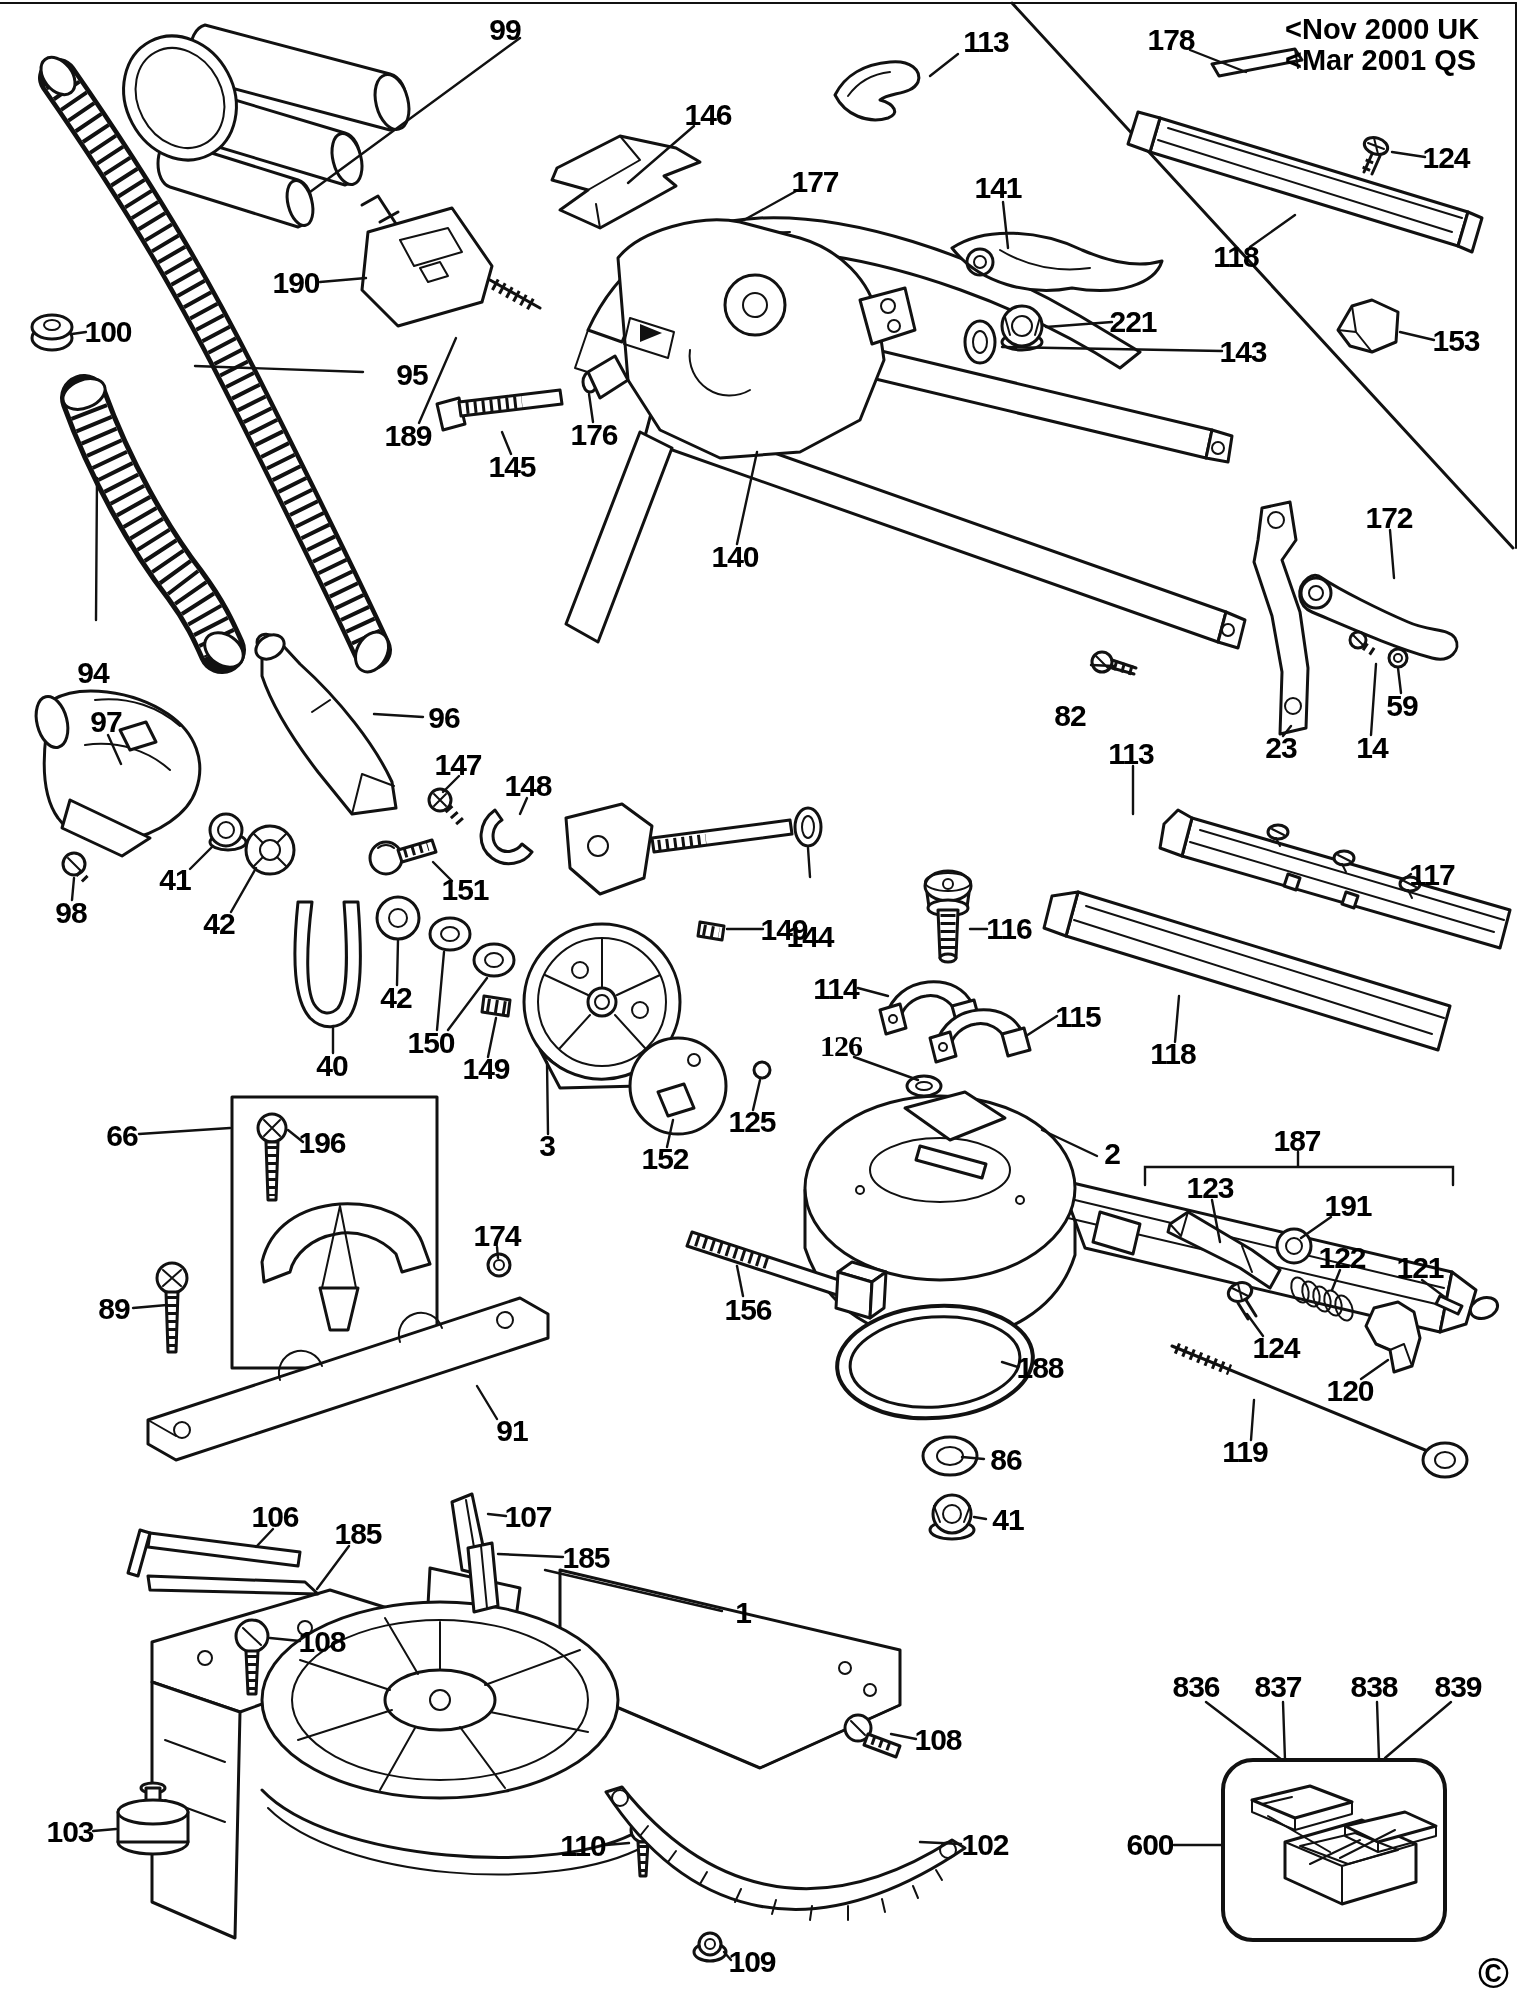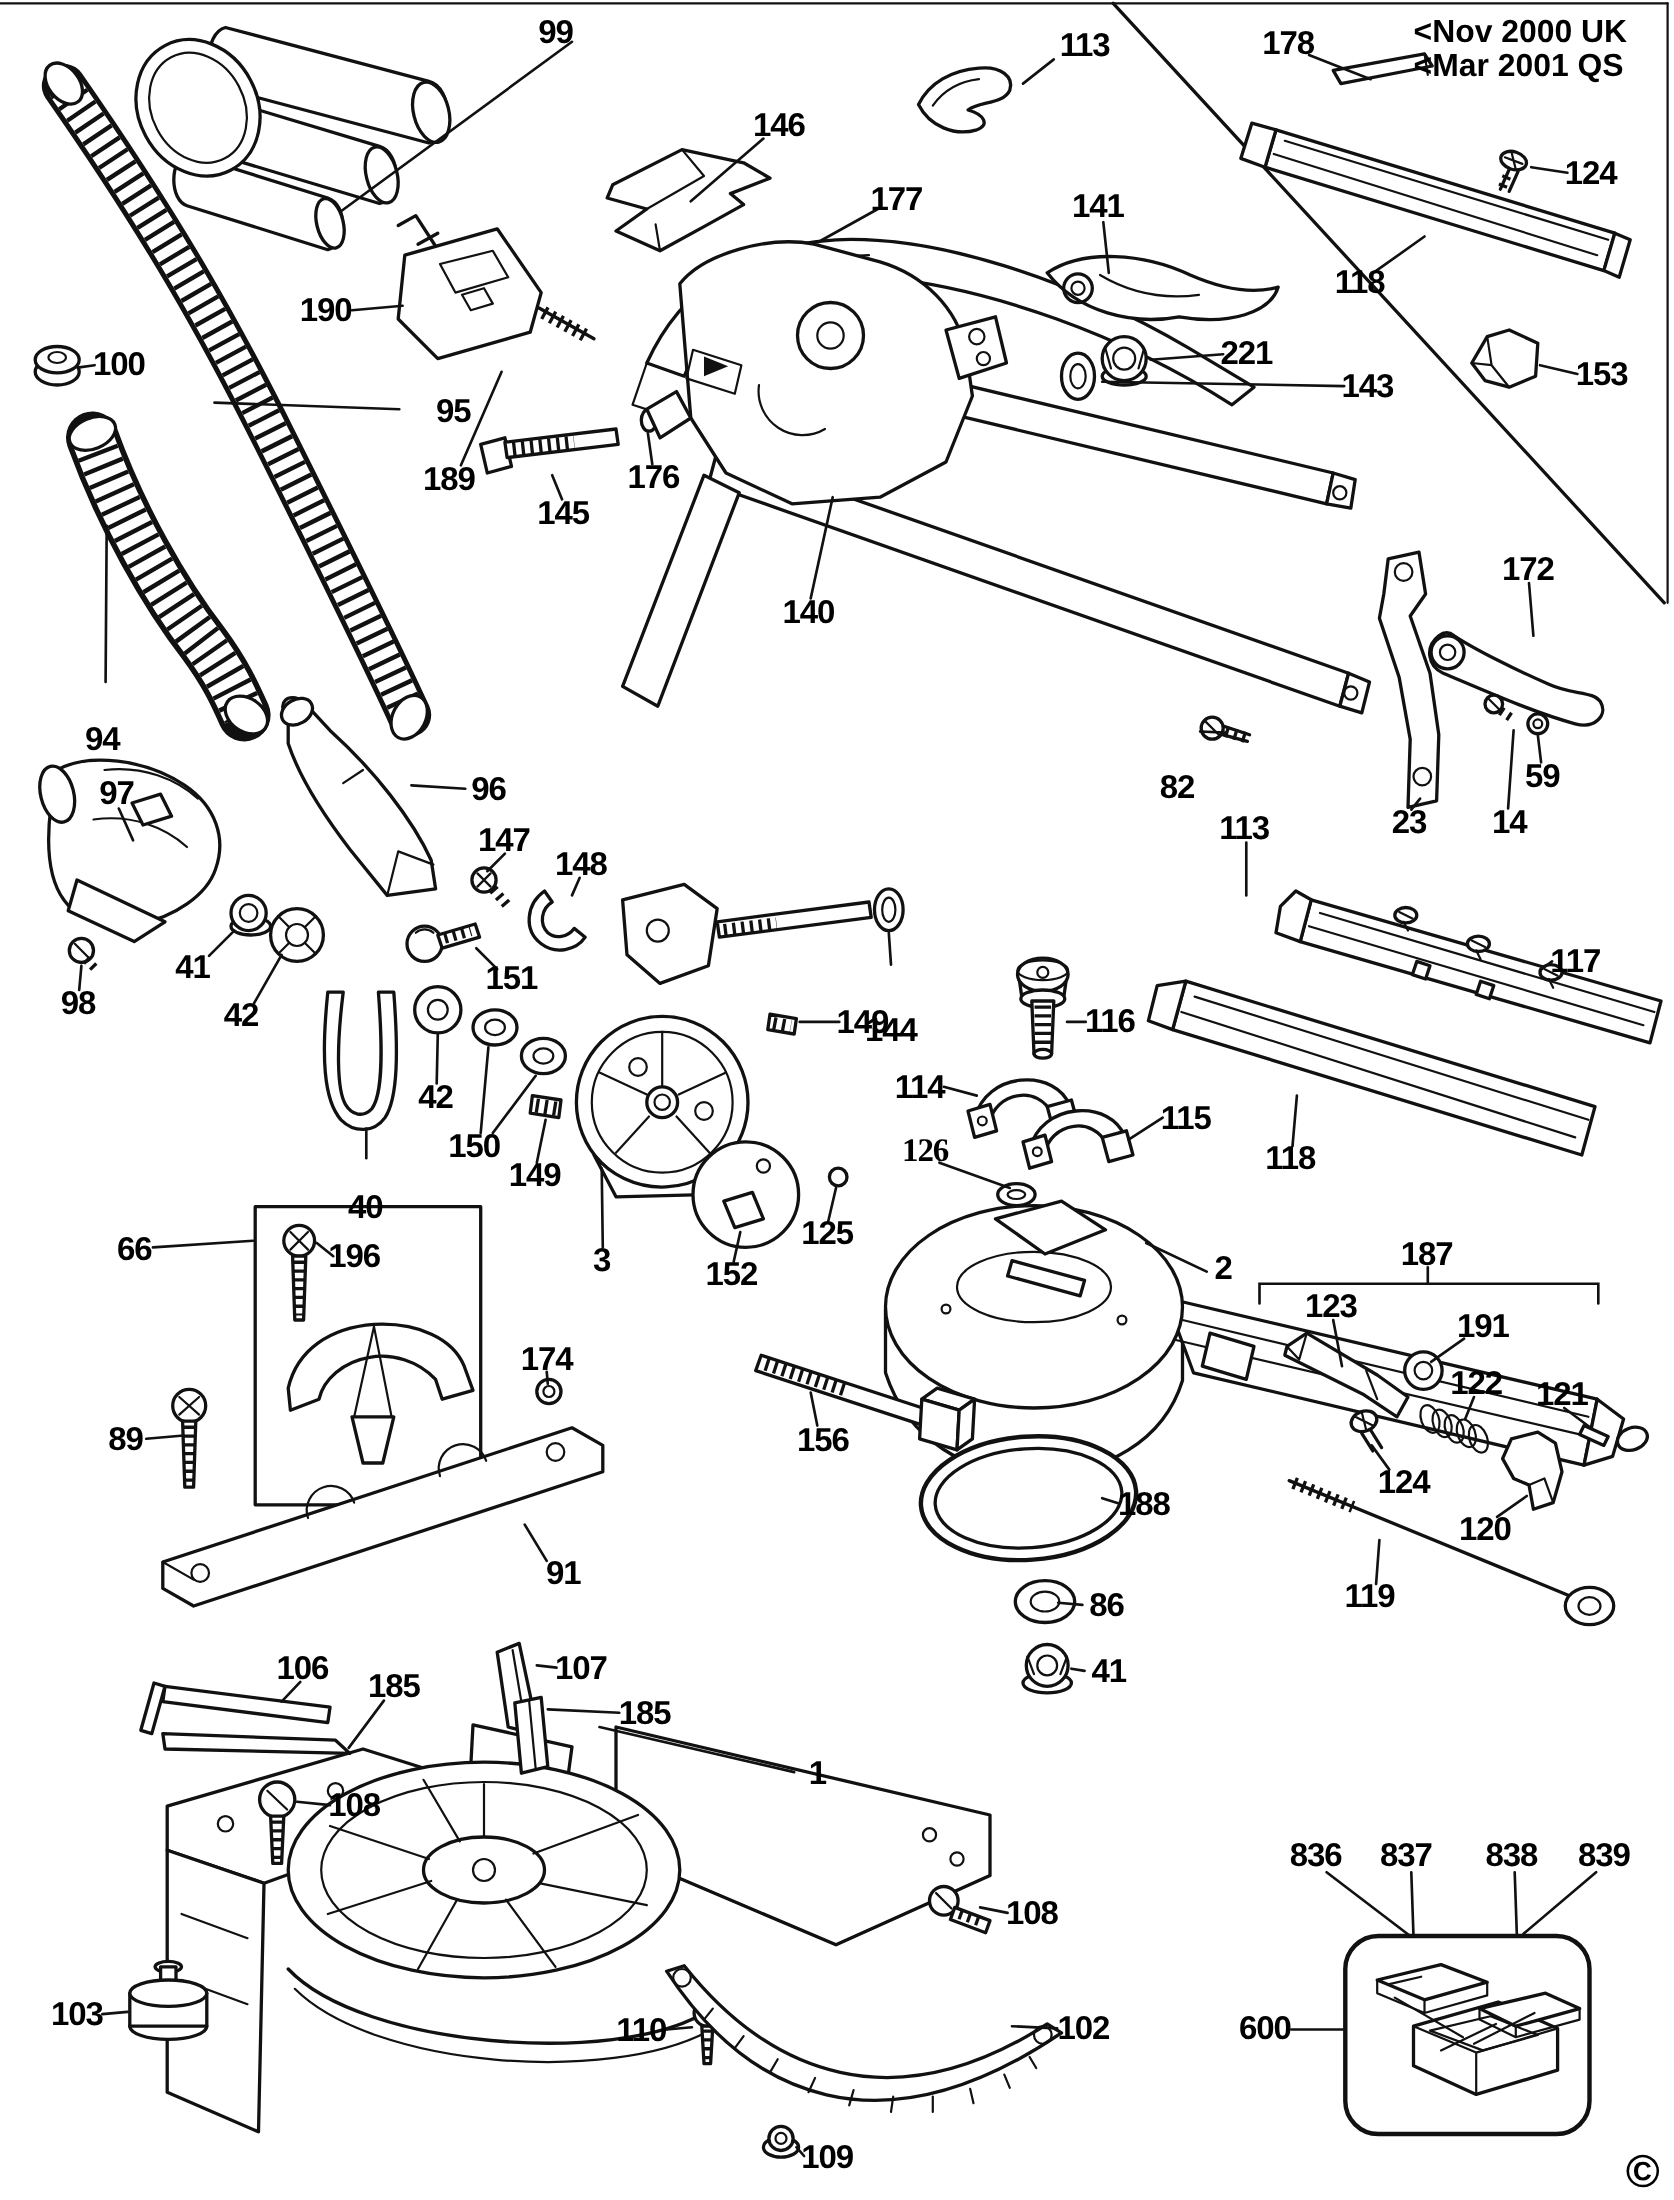--- a/index.html
+++ b/index.html
@@ -632,21 +632,21 @@
       <div class="plabel" style="left: 106px; top: 722px;">97</div>
       <div class="plabel" style="left: 444px; top: 718px;">96</div>
       <div class="plabel" style="left: 458px; top: 765px;">147</div>
       <div class="plabel" style="left: 528px; top: 786px;">148</div>
       <div class="plabel" style="left: 175px; top: 880px;">41</div>
       <div class="plabel" style="left: 219px; top: 924px;">42</div>
       <div class="plabel" style="left: 465px; top: 890px;">151</div>
       <div class="plabel" style="left: 71px; top: 913px;">98</div>
       <div class="plabel" style="left: 396px; top: 998px;">42</div>
       <div class="plabel" style="left: 431px; top: 1043px;">150</div>
-      <div class="plabel" style="left: 332px; top: 1066px; margin-top: 32px;">40</div>
+      <div class="plabel" style="left: 332px; top: 1066px;">40</div>
       <div class="plabel" style="left: 486px; top: 1069px;">149</div>
       <div class="plabel" style="left: 810px; top: 890px; margin-top: 47px;">144</div>
       <div class="plabel" style="left: 784px; top: 930px;">149</div>
       <div class="plabel" style="left: 1009px; top: 929px;">116</div>
       <div class="plabel" style="left: 1131px; top: 754px;">113</div>
       <div class="plabel" style="left: 1432px; top: 875px;">117</div>
       <div class="plabel" style="left: 836px; top: 989px;">114</div>
       <div class="plabel" style="left: 1078px; top: 1017px;">115</div>
       <div class="plabel" style="left: 1173px; top: 1054px;">118</div>
       <div class="plabel" style="left: 841px; top: 1046px; font-family: Liberation Serif, serif;">126</div>

